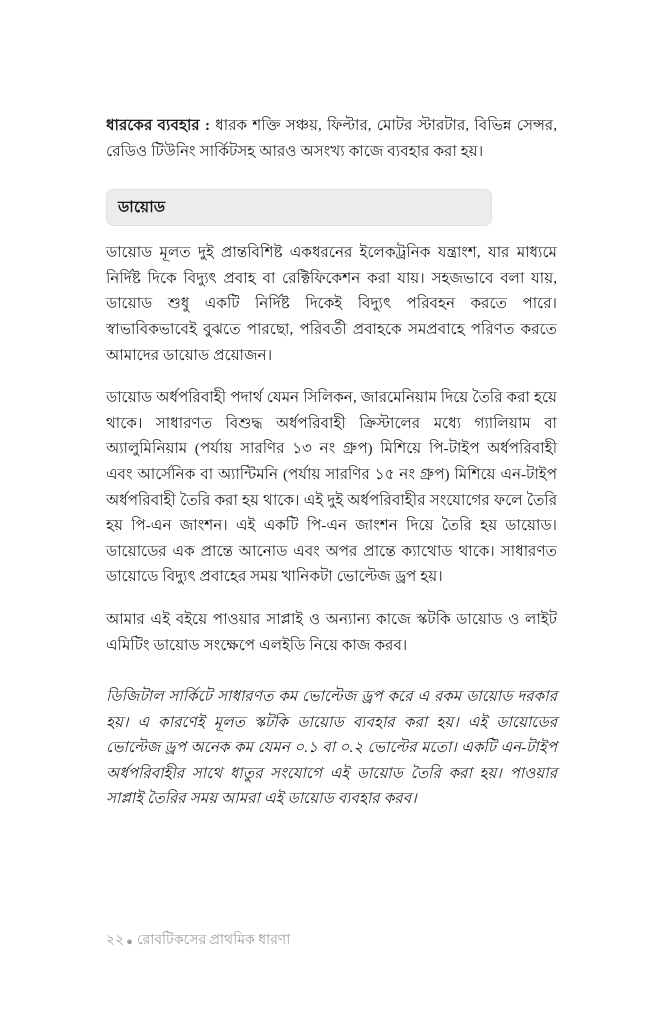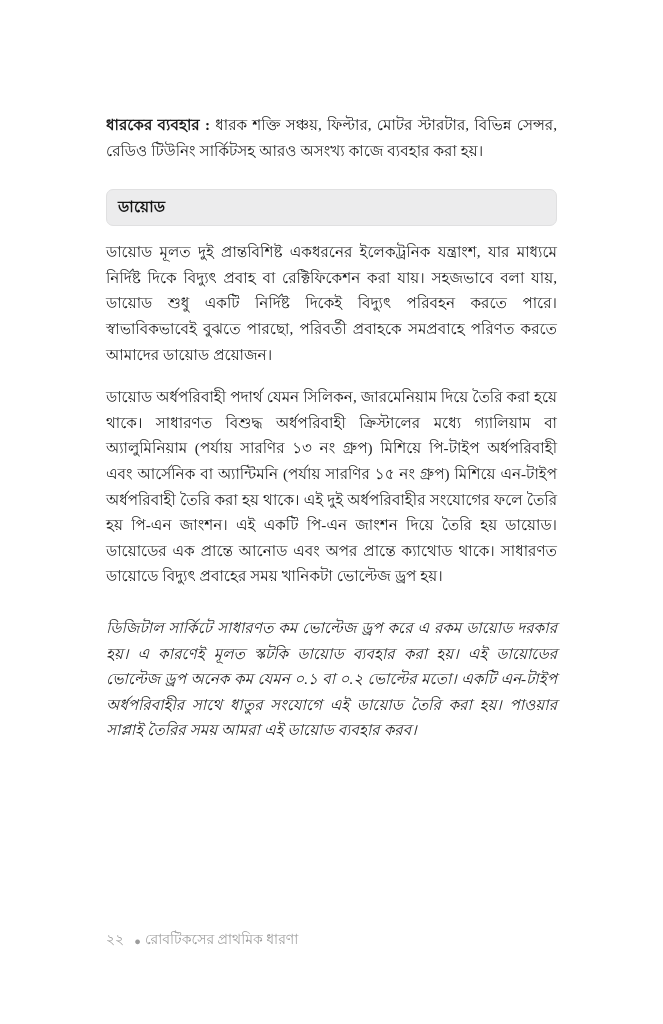--- a/index.html
+++ b/index.html
@@ -44,21 +44,21 @@
   }
   .para:last-child { margin-bottom: 0; font-style: italic; }
 
   .lead-term {
     font-weight: bold;
   }
 
   
   .section-head {
     box-sizing: border-box;
-    width: 451px;
+    width: 386px;
     background: #ececed;
     border: 1px solid #e0e0e1;
     border-radius: 7px;
     padding: 7px 11px 8px 11px;
     margin: 0 0 13px 0;
     font-size: 15.4px;
     line-height: 20px;
     font-weight: bold;
     color: #141414;
     letter-spacing: 0.1px;
@@ -71,40 +71,41 @@
     position: absolute;
     left: 106px;
     top: 930px;
     width: 451px;
     font-size: 14px;
     line-height: 20px;
     color: #9c9c9c;
     font-family: "Liberation Serif", "DejaVu Serif", serif;
     white-space: nowrap;
   }
-  .footer .page-num { margin-right: 8px; }
+  .footer .page-num { margin-right: 0; }
   .footer .sep { margin: 0 4px 0 2px; font-size: 11px; vertical-align: middle; }
 </style>
 </head>
 <body>
 
 <div class="page">
 
   <div class="content">
 
     <p class="para"><span class="lead-term">ধারকের ব্যবহার :</span><span> ধারক শক্তি সঞ্চয়, ফিল্টার, মোটর স্টারটার, বিভিন্ন সেন্সর, রেডিও টিউনিং সার্কিটসহ আরও অসংখ্য কাজে ব্যবহার করা হয়।</span></p>
 
     <div class="spacer-before-head"></div>
 
     <div class="section-head">ডায়োড</div>
 
     <p class="para">ডায়োড মূলত দুই প্রান্তবিশিষ্ট একধরনের ইলেকট্রনিক যন্ত্রাংশ, যার মাধ্যমে নির্দিষ্ট দিকে বিদ্যুৎ প্রবাহ বা রেক্টিফিকেশন করা যায়। সহজভাবে বলা যায়, ডায়োড শুধু একটি নির্দিষ্ট দিকেই বিদ্যুৎ পরিবহন করতে পারে। স্বাভাবিকভাবেই বুঝতে পারছো, পরিবর্তী প্রবাহকে সমপ্রবাহে পরিণত করতে আমাদের ডায়োড প্রয়োজন।</p>
 
     <p class="para">ডায়োড অর্ধপরিবাহী পদার্থ যেমন সিলিকন, জারমেনিয়াম দিয়ে তৈরি করা হয়ে থাকে। সাধারণত বিশুদ্ধ অর্ধপরিবাহী ক্রিস্টালের মধ্যে গ্যালিয়াম বা অ্যালুমিনিয়াম (পর্যায় সারণির ১৩ নং গ্রুপ) মিশিয়ে পি-টাইপ অর্ধপরিবাহী এবং আর্সেনিক বা অ্যান্টিমনি (পর্যায় সারণির ১৫ নং গ্রুপ) মিশিয়ে এন-টাইপ অর্ধপরিবাহী তৈরি করা হয় থাকে। এই দুই অর্ধপরিবাহীর সংযোগের ফলে তৈরি হয় পি-এন জাংশন। এই একটি পি-এন জাংশন দিয়ে তৈরি হয় ডায়োড। ডায়োডের এক প্রান্তে আনোড এবং অপর প্রান্তে ক্যাথোড থাকে। সাধারণত ডায়োডে বিদ্যুৎ প্রবাহের সময় খানিকটা ভোল্টেজ ড্রপ হয়।</p>
 
+    <p class="para">আমার এই বইয়ে পাওয়ার সাপ্লাই ও অন্যান্য কাজে স্কটকি ডায়োড ও লাইট এমিটিং ডায়োড সংক্ষেপে এলইডি নিয়ে কাজ করব।</p>
 
     <div class="spacer-before-head"></div>
 
 
     <p class="para">ডিজিটাল সার্কিটে সাধারণত কম ভোল্টেজ ড্রপ করে এ রকম ডায়োড দরকার হয়। এ কারণেই মূলত স্কটকি ডায়োড ব্যবহার করা হয়। এই ডায়োডের ভোল্টেজ ড্রপ অনেক কম যেমন ০.১ বা ০.২ ভোল্টের মতো। একটি এন-টাইপ অর্ধপরিবাহীর সাথে ধাতুর সংযোগে এই ডায়োড তৈরি করা হয়। পাওয়ার সাপ্লাই তৈরির সময় আমরা এই ডায়োড ব্যবহার করব।</p>
 
   </div>
 
   <div class="footer">
     <span class="page-num">২২</span><span class="sep">●</span><span>রোবটিকসের প্রাথমিক ধারণা</span>

